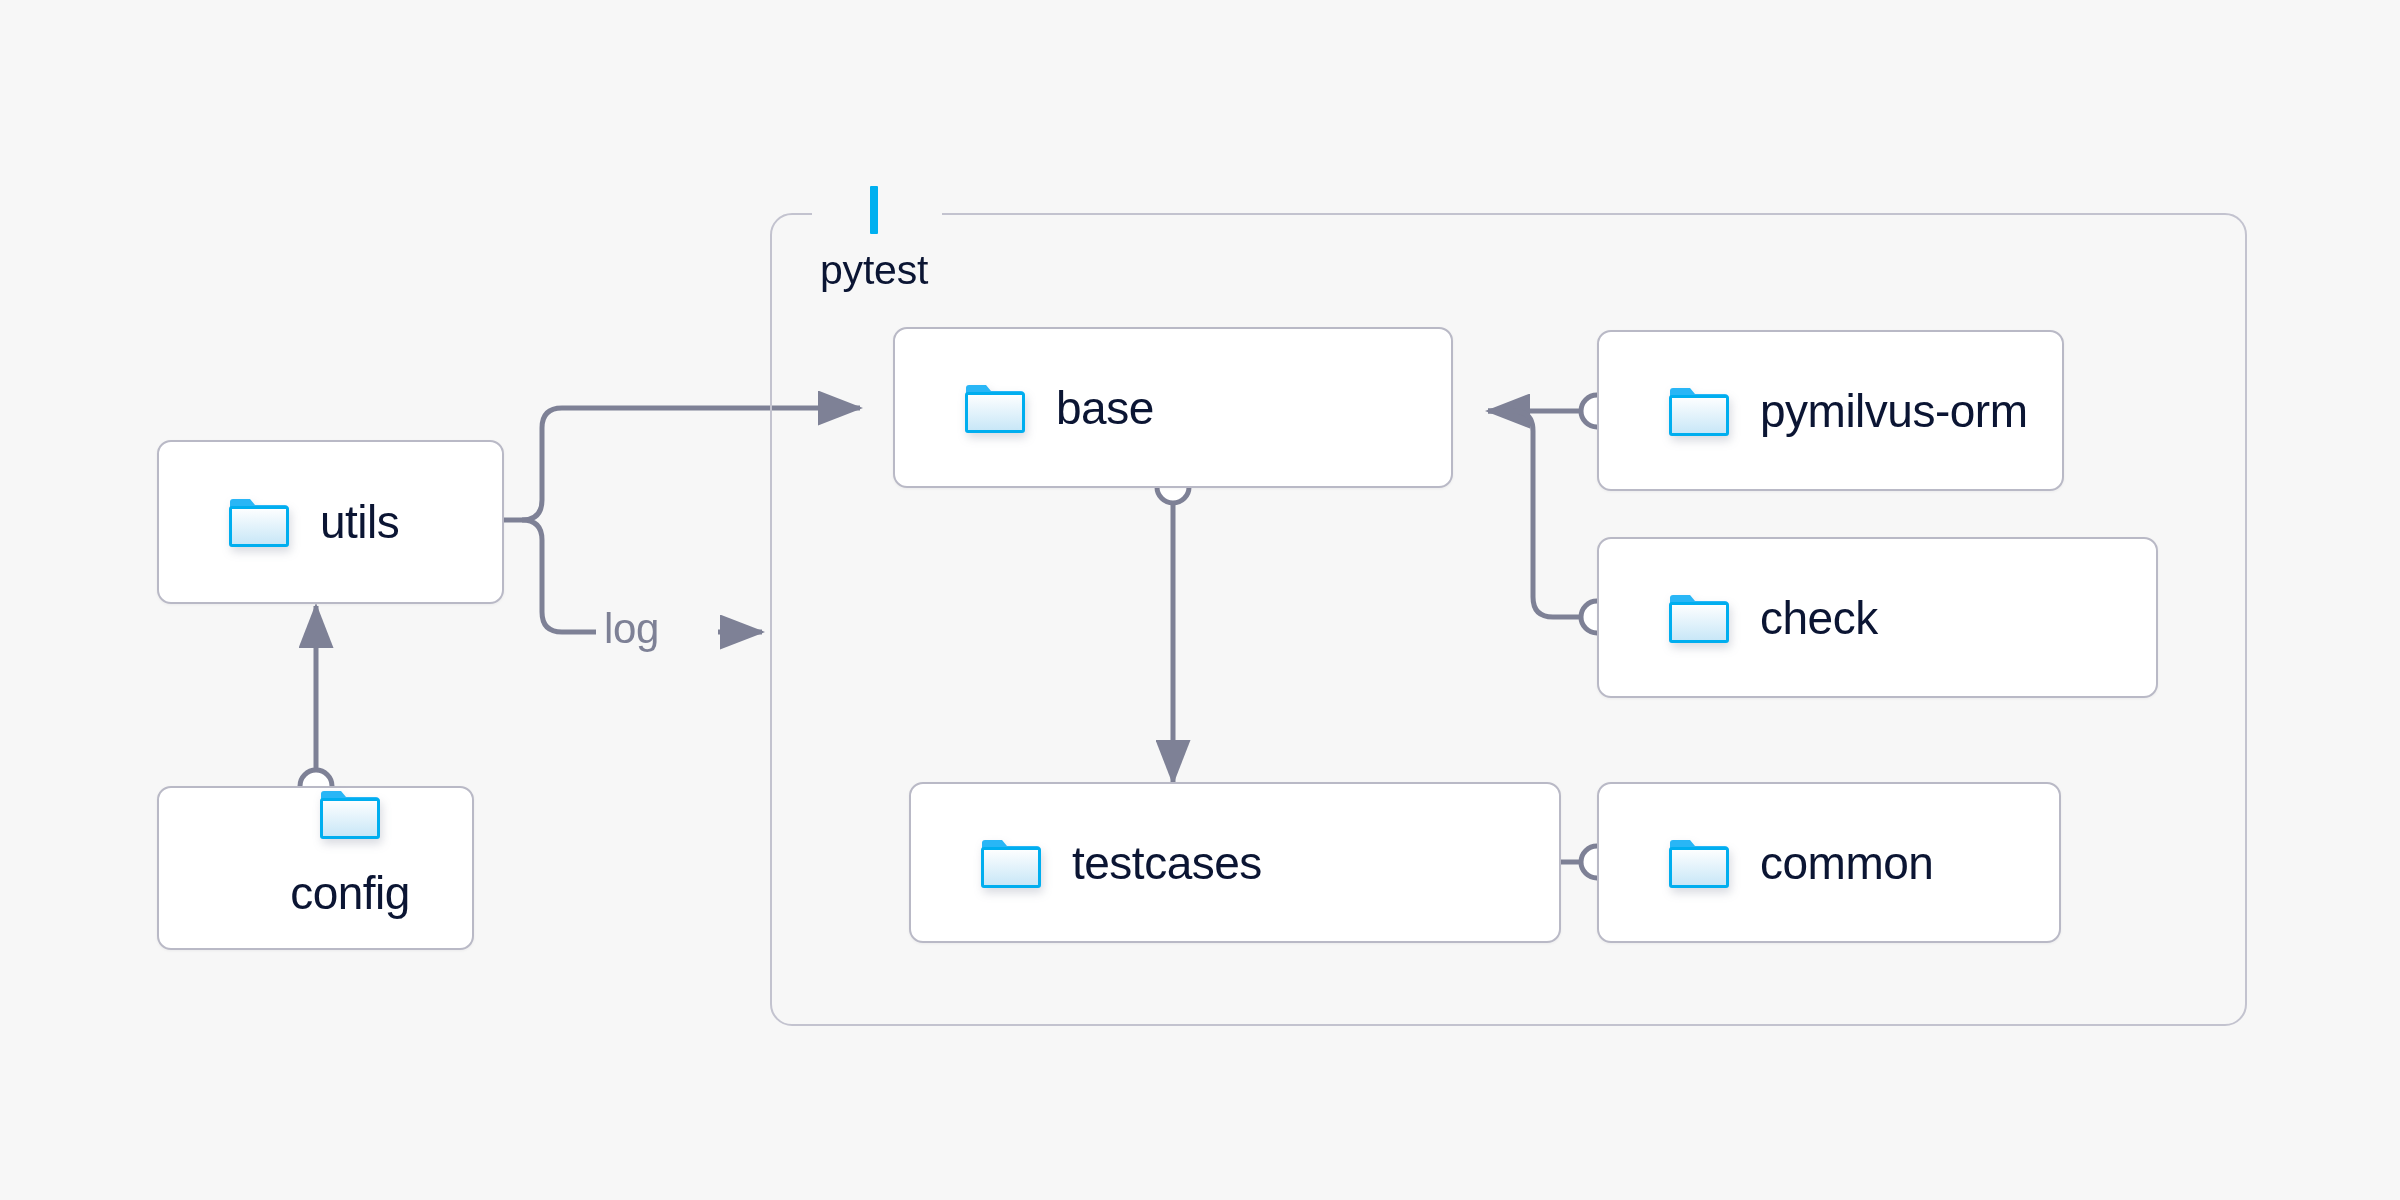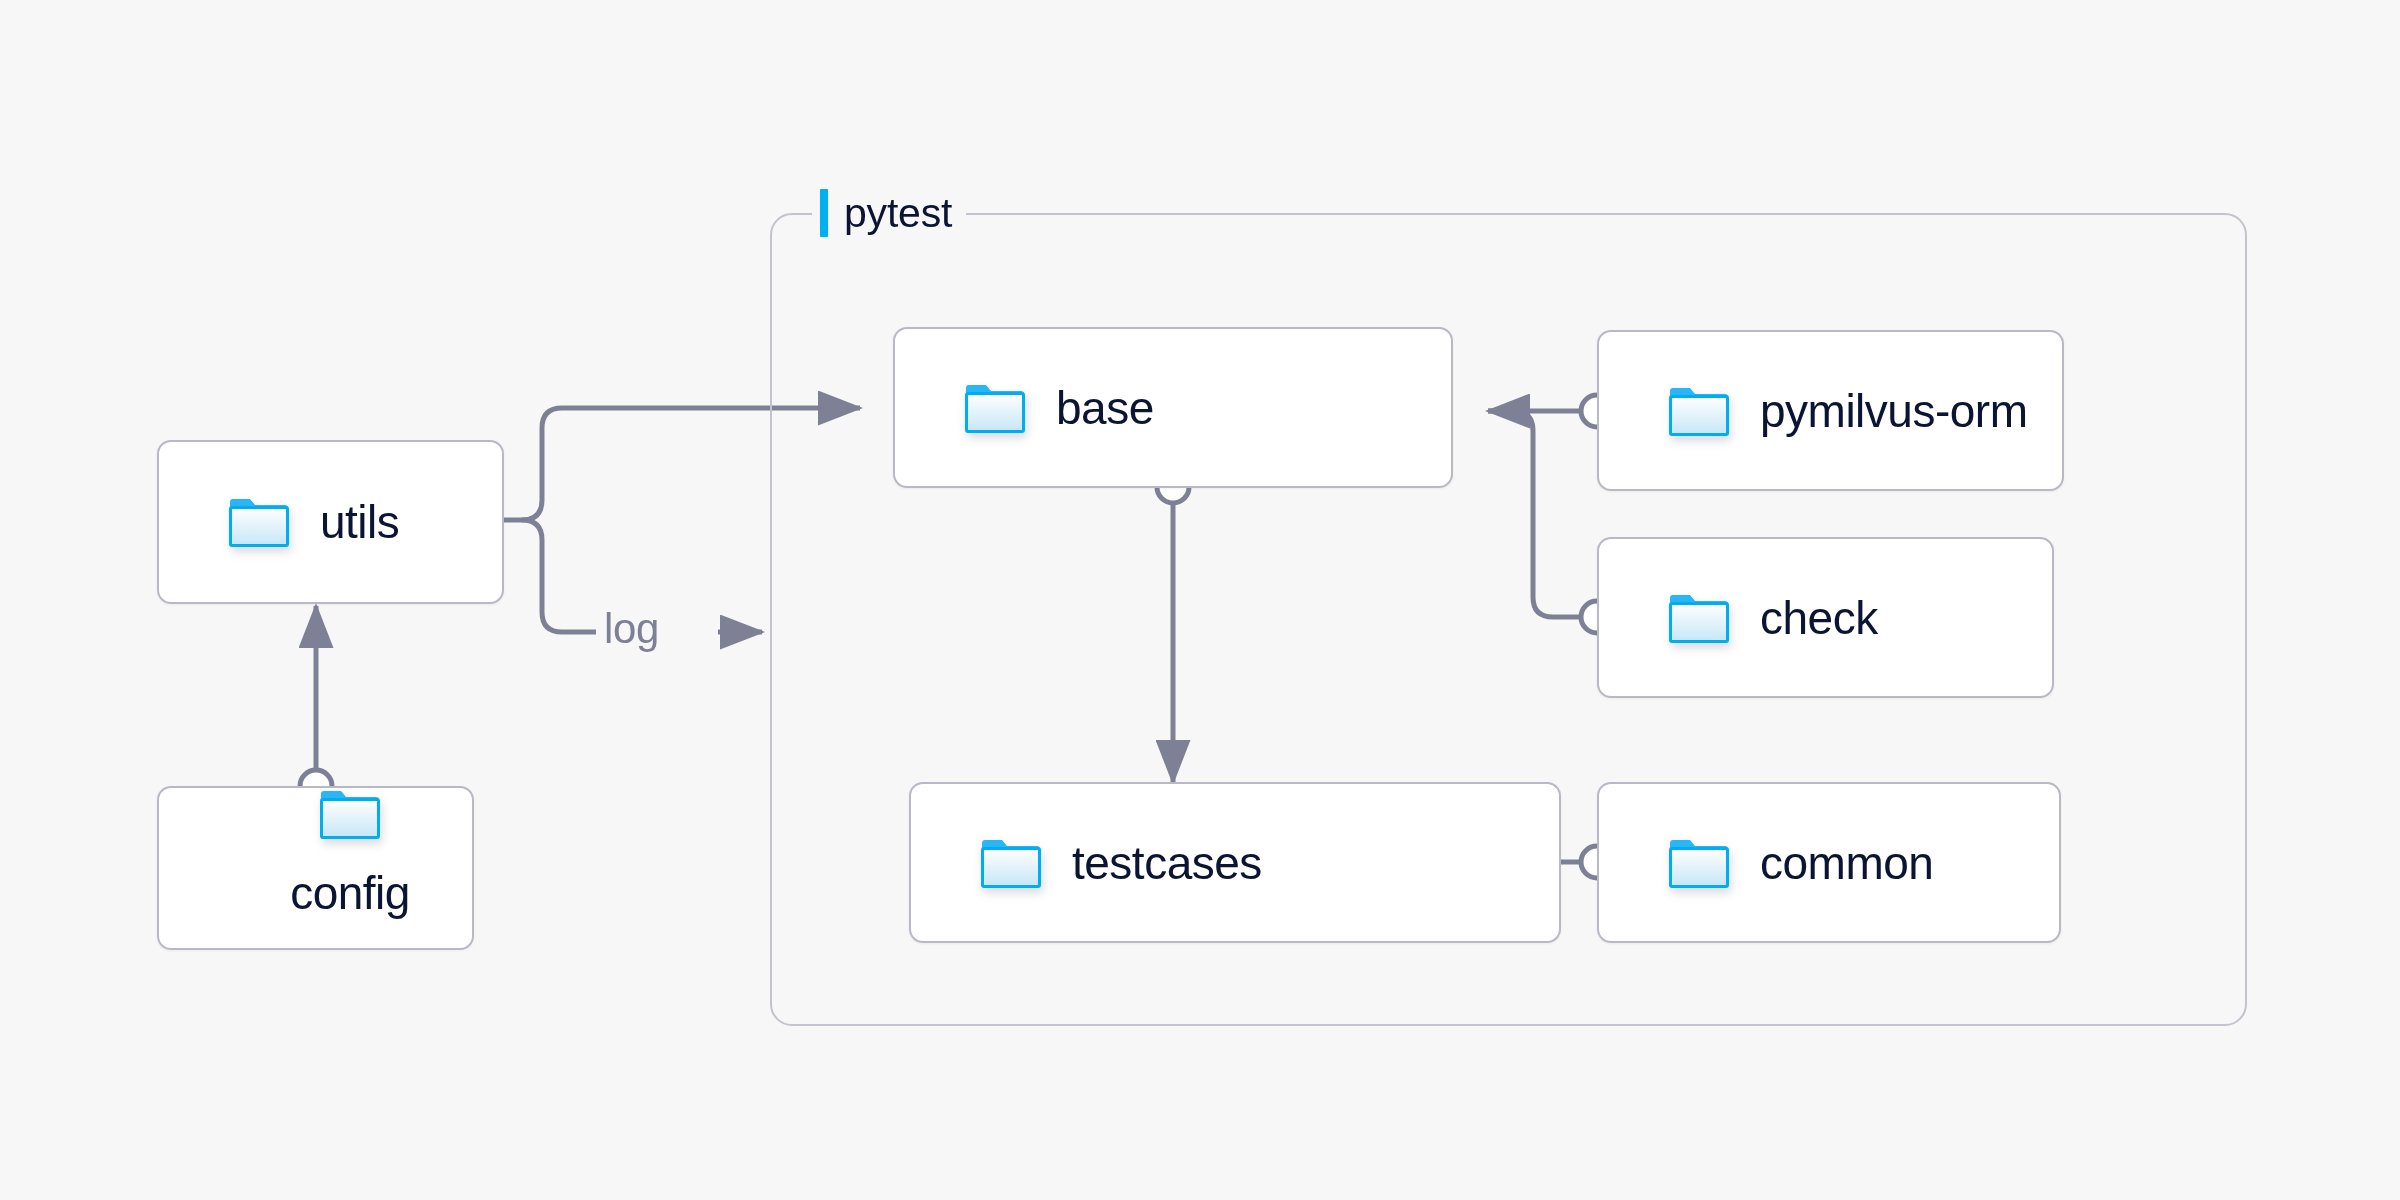--- a/index.html
+++ b/index.html
@@ -30,20 +30,21 @@
     box-sizing: border-box;
   }
   .group-label {
     position: absolute;
     display: flex;
     align-items: center;
     gap: 16px;
     background: #f7f7f7;
     padding: 0 14px 0 8px;
     height: 54px;
+    flex-direction: column;
   }
   .group-label-bar {
     width: 8px;
     height: 48px;
     background: #00b0f0;
     border-radius: 1px;
     flex: 0 0 auto;
   }
   .group-label-text {
     font-size: 41px;
@@ -181,21 +182,21 @@
   </div>
 
   <div class="node" style="left:1597px; top:330px; width:467px; height:161px;">
     <svg class="folder-icon" viewBox="0 0 62 52">
       <path d="M2 11 L2 6 Q2 3 5 3 L22 3 L27 9 L57 9 Q60 9 60 12 L60 12 L2 12 Z" fill="#29b6f6"></path>
       <rect x="2.5" y="11.5" width="57" height="38" rx="1.5" fill="url(#folderBody)" stroke="#00aeef" stroke-width="3"></rect>
     </svg>
     <span class="node-label">pymilvus-orm</span>
   </div>
 
-  <div class="node" style="left:1597px; top:537px; width:457px; height:161px;">
+  <div class="node" style="left:1597px; top:537px; width:561px; height:161px;">
     <svg class="folder-icon" viewBox="0 0 62 52">
       <path d="M2 11 L2 6 Q2 3 5 3 L22 3 L27 9 L57 9 Q60 9 60 12 L60 12 L2 12 Z" fill="#29b6f6"></path>
       <rect x="2.5" y="11.5" width="57" height="38" rx="1.5" fill="url(#folderBody)" stroke="#00aeef" stroke-width="3"></rect>
     </svg>
     <span class="node-label">check</span>
   </div>
 
   <div class="node" style="left:1597px; top:782px; width:464px; height:161px;">
     <svg class="folder-icon" viewBox="0 0 62 52">
       <path d="M2 11 L2 6 Q2 3 5 3 L22 3 L27 9 L57 9 Q60 9 60 12 L60 12 L2 12 Z" fill="#29b6f6"></path>

